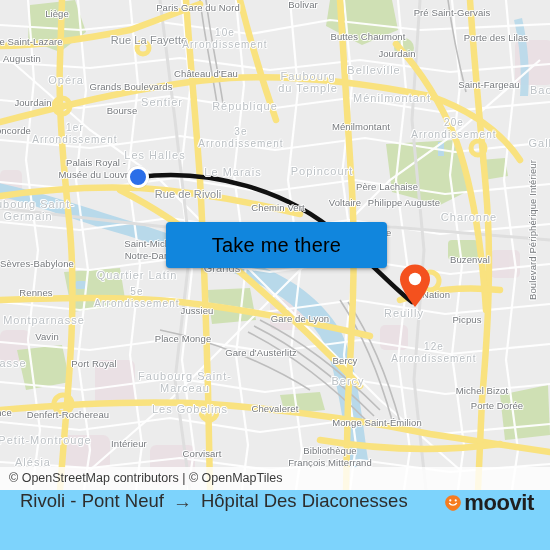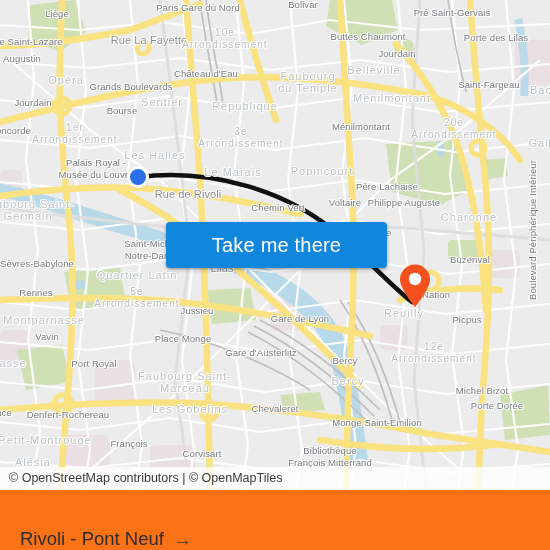--- a/index.html
+++ b/index.html
@@ -79,21 +79,21 @@
   }
 
   
   #take-me-there {
     position: absolute;
     left: 166px;
     top: 222px;
     width: 221px;
     height: 46px;
     background: #1186dd;
-    color: #ffffff;
+    color: #000000;
     border: none;
     border-radius: 4px;
     font-family: "Liberation Sans", sans-serif;
     font-size: 20px;
     letter-spacing: .2px;
     cursor: pointer;
     box-shadow: 0 2px 4px rgba(0,0,0,.22), 0 1px 2px rgba(0,0,0,.16);
     padding: 0;
   }
 
@@ -112,23 +112,23 @@
     white-space: nowrap;
   }
 
   
   #footer {
     position: absolute;
     left: 0;
     top: 490px;
     width: 550px;
     height: 60px;
-    background: #f97316;
+    background: #7dd3fc;
     display: flex;
-    align-items: flex-end;
+    align-items: flex-start;
     box-sizing: border-box;
     padding: 0 16px 0 20px;
   }
   #route-summary {
     display: flex;
     align-items: center;
     gap: 9px;
     flex: 1 1 auto;
     min-width: 0;
   }
@@ -336,21 +336,21 @@
         <div class="lbl road" style="left: 188px; top: 194px;">Rue de Rivoli</div>
         <div class="lbl quart two" style="left: 28px; top: 210px;">Faubourg Saint-
 Germain</div>
         <div class="lbl poi" style="left: 278px; top: 207px;">Chemin Vert</div>
         <div class="lbl poi" style="left: 345px; top: 202px;">Voltaire</div>
         <div class="lbl poi" style="left: 404px; top: 202px;">Philippe Auguste</div>
         <div class="lbl quart" style="left: 457px; top: 217px; padding-left: 24px;">Charonne</div>
         <div class="lbl poi" style="left: 532px; top: 230px; transform: translate(-50%, -50%) rotate(-90deg);">Boulevard Périphérique Intérieur</div>
         <div class="lbl poi two" style="left: 151px; top: 249px;">Saint-Michel
 Notre-Dame</div>
-        <div class="lbl road" style="left: 222px; top: 268px;">Lilas</div>
+        <div class="lbl road" style="left: 222px; top: 268px;">Grands</div>
         <div class="lbl poi" style="left: 386px; top: 232px;">ne</div>
         <div class="lbl poi" style="left: 470px; top: 259px;">Buzenval</div>
         <div class="lbl poi" style="left: 37px; top: 263px;">Sèvres-Babylone</div>
         <div class="lbl quart" style="left: 137px; top: 275px;">Quartier Latin</div>
         <div class="lbl poi" style="left: 36px; top: 292px;">Rennes</div>
         <div class="lbl dist two" style="left: 137px; top: 297px;">5e
 Arrondissement</div>
         <div class="lbl poi" style="left: 197px; top: 310px;">Jussieu</div>
         <div class="lbl poi" style="left: 436px; top: 294px;">Nation</div>
         <div class="lbl quart" style="left: 404px; top: 313px;">Reuilly</div>
@@ -369,21 +369,21 @@
 Marceau</div>
         <div class="lbl quart" style="left: 348px; top: 381px;">Bercy</div>
         <div class="lbl poi" style="left: 482px; top: 390px;">Michel Bizot</div>
         <div class="lbl poi" style="left: 68px; top: 414px;">Denfert-Rochereau</div>
         <div class="lbl quart" style="left: 190px; top: 409px;">Les Gobelins</div>
         <div class="lbl poi" style="left: 275px; top: 408px;">Chevaleret</div>
         <div class="lbl poi" style="left: 497px; top: 405px;">Porte Dorée</div>
         <div class="lbl poi" style="left: 4px; top: 412px;">nce</div>
         <div class="lbl poi" style="left: 377px; top: 422px;">Monge Saint-Émilion</div>
         <div class="lbl quart" style="left: 45px; top: 440px;">Petit-Montrouge</div>
-        <div class="lbl poi" style="left: 129px; top: 443px;">François</div>
+        <div class="lbl poi" style="left: 129px; top: 443px;">Intérieur</div>
         <div class="lbl poi" style="left: 186px; top: 453px; padding-left: 32px;">Corvisart</div>
         <div class="lbl poi two" style="left: 330px; top: 456px;">Bibliothèque
 François Mitterrand</div>
         <div class="lbl quart" style="left: 33px; top: 462px;">Alésia</div>
       </div>
 
     <div class="marker-origin" style="left:138px; top:177px;"></div>
 
     <div class="marker-dest" style="left:415px; top:308px;">
       <svg viewBox="0 0 34 44" width="34" height="44">
@@ -394,16 +394,26 @@
 
     <button id="take-me-there">Take me there</button>
 
     <div id="attribution">© OpenStreetMap contributors | © OpenMapTiles</div>
   </div>
 
   <div id="footer">
     <div id="route-summary">
       <span class="stop-name">Rivoli - Pont Neuf</span>
       <span class="arrow-icon">→</span>
+      <span class="stop-name">Hôpital Des Diaconesses</span>
+    </div>
+    <div id="brand-logo">
+      <svg class="brand-mark" viewBox="0 0 24 24">
+        <path d="M12 1.5 C 5.9 1.5 1.5 5.9 1.5 11.4 C 1.5 16.3 6.2 21.3 11.1 22.4 C 11.7 22.55 12.3 22.55 12.9 22.4 C 17.8 21.3 22.5 16.3 22.5 11.4 C 22.5 5.9 18.1 1.5 12 1.5 Z" fill="#f57c20"></path>
+        <circle cx="8.4" cy="8.6" r="1.45" fill="#ffffff"></circle>
+        <circle cx="15.6" cy="8.6" r="1.45" fill="#ffffff"></circle>
+        <path d="M7.4 12.6 C 9.1 15.6 14.9 15.6 16.6 12.6" stroke="#ffffff" stroke-width="1.9" fill="none" stroke-linecap="round"></path>
+      </svg>
+      <span class="brand-text">moovit</span>
     </div>
   </div>
 
 </div>
 
 </body></html>

